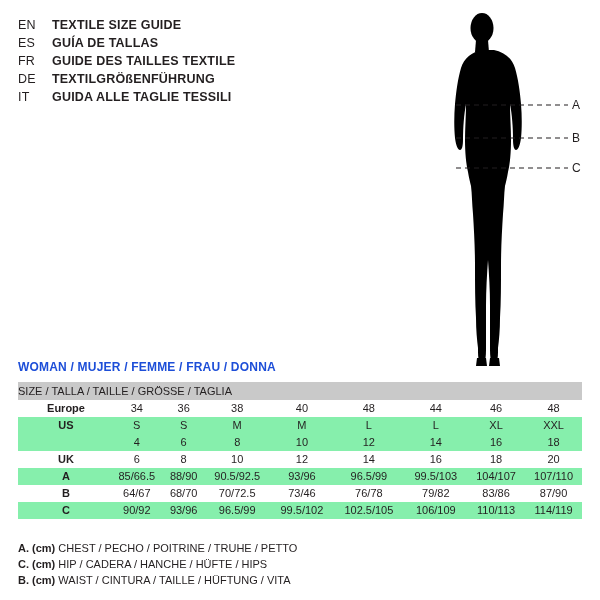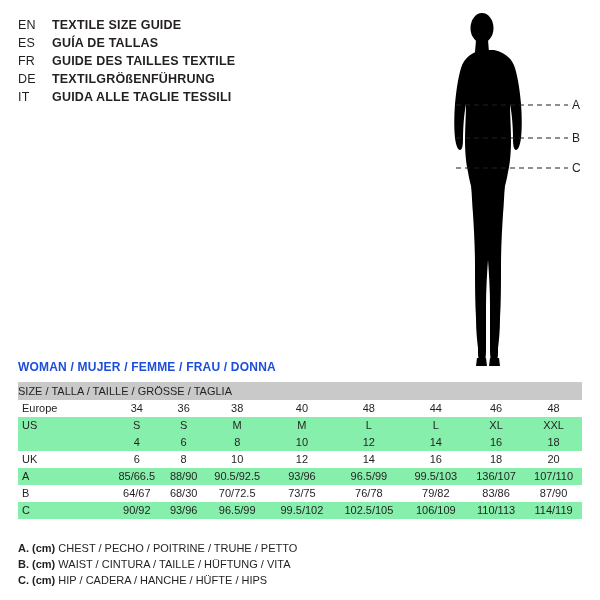--- a/index.html
+++ b/index.html
@@ -85,23 +85,24 @@
   }
   table.size-table td, table.size-table th {
     padding: 0;
     height: 17px;
     line-height: 17px;
     text-align: center;
     font-weight: normal;
     font-size: 11px;
   }
   table.size-table td.label-col {
-    text-align: left;
+    text-align: center;
     padding-left: 4px;
     width: 88px;
+    font-weight: bold;
   }
   tr.header-row td {
     background: #c9c9c9;
     text-align: left;
     font-size: 11px;
     font-weight: normal;
     height: 18px;
   }
   tr.shade td {
     background: #86efac;
@@ -284,29 +285,29 @@
           <td>20</td>
         </tr>
         <tr class="shade">
           <td class="label-col">A</td>
           <td>85/66.5</td>
           <td>88/90</td>
           <td>90.5/92.5</td>
           <td>93/96</td>
           <td>96.5/99</td>
           <td>99.5/103</td>
-          <td>136/107</td>
+          <td>104/107</td>
           <td>107/110</td>
         </tr>
         <tr class="plain">
           <td class="label-col">B</td>
           <td>64/67</td>
-          <td>68/30</td>
+          <td>68/70</td>
           <td>70/72.5</td>
-          <td>73/75</td>
+          <td>73/46</td>
           <td>76/78</td>
           <td>79/82</td>
           <td>83/86</td>
           <td>87/90</td>
         </tr>
         <tr class="shade">
           <td class="label-col">C</td>
           <td>90/92</td>
           <td>93/96</td>
           <td>96.5/99</td>
@@ -319,22 +320,22 @@
       </tbody>
     </table>
   </div>
 
   <div class="legend">
     <div class="legend-row">
       <b>A. (cm)</b>
       <span>CHEST / PECHO / POITRINE / TRUHE / PETTO</span>
     </div>
     <div class="legend-row">
+      <b>C. (cm)</b>
+      <span>HIP / CADERA / HANCHE / HÜFTE / HIPS</span>
+    </div>
+    <div class="legend-row">
       <b>B. (cm)</b>
       <span>WAIST / CINTURA / TAILLE / HÜFTUNG / VITA</span>
     </div>
-    <div class="legend-row">
-      <b>C. (cm)</b>
-      <span>HIP / CADERA / HANCHE / HÜFTE / HIPS</span>
-    </div>
   </div>
 
 </div>
 
 </body></html>

